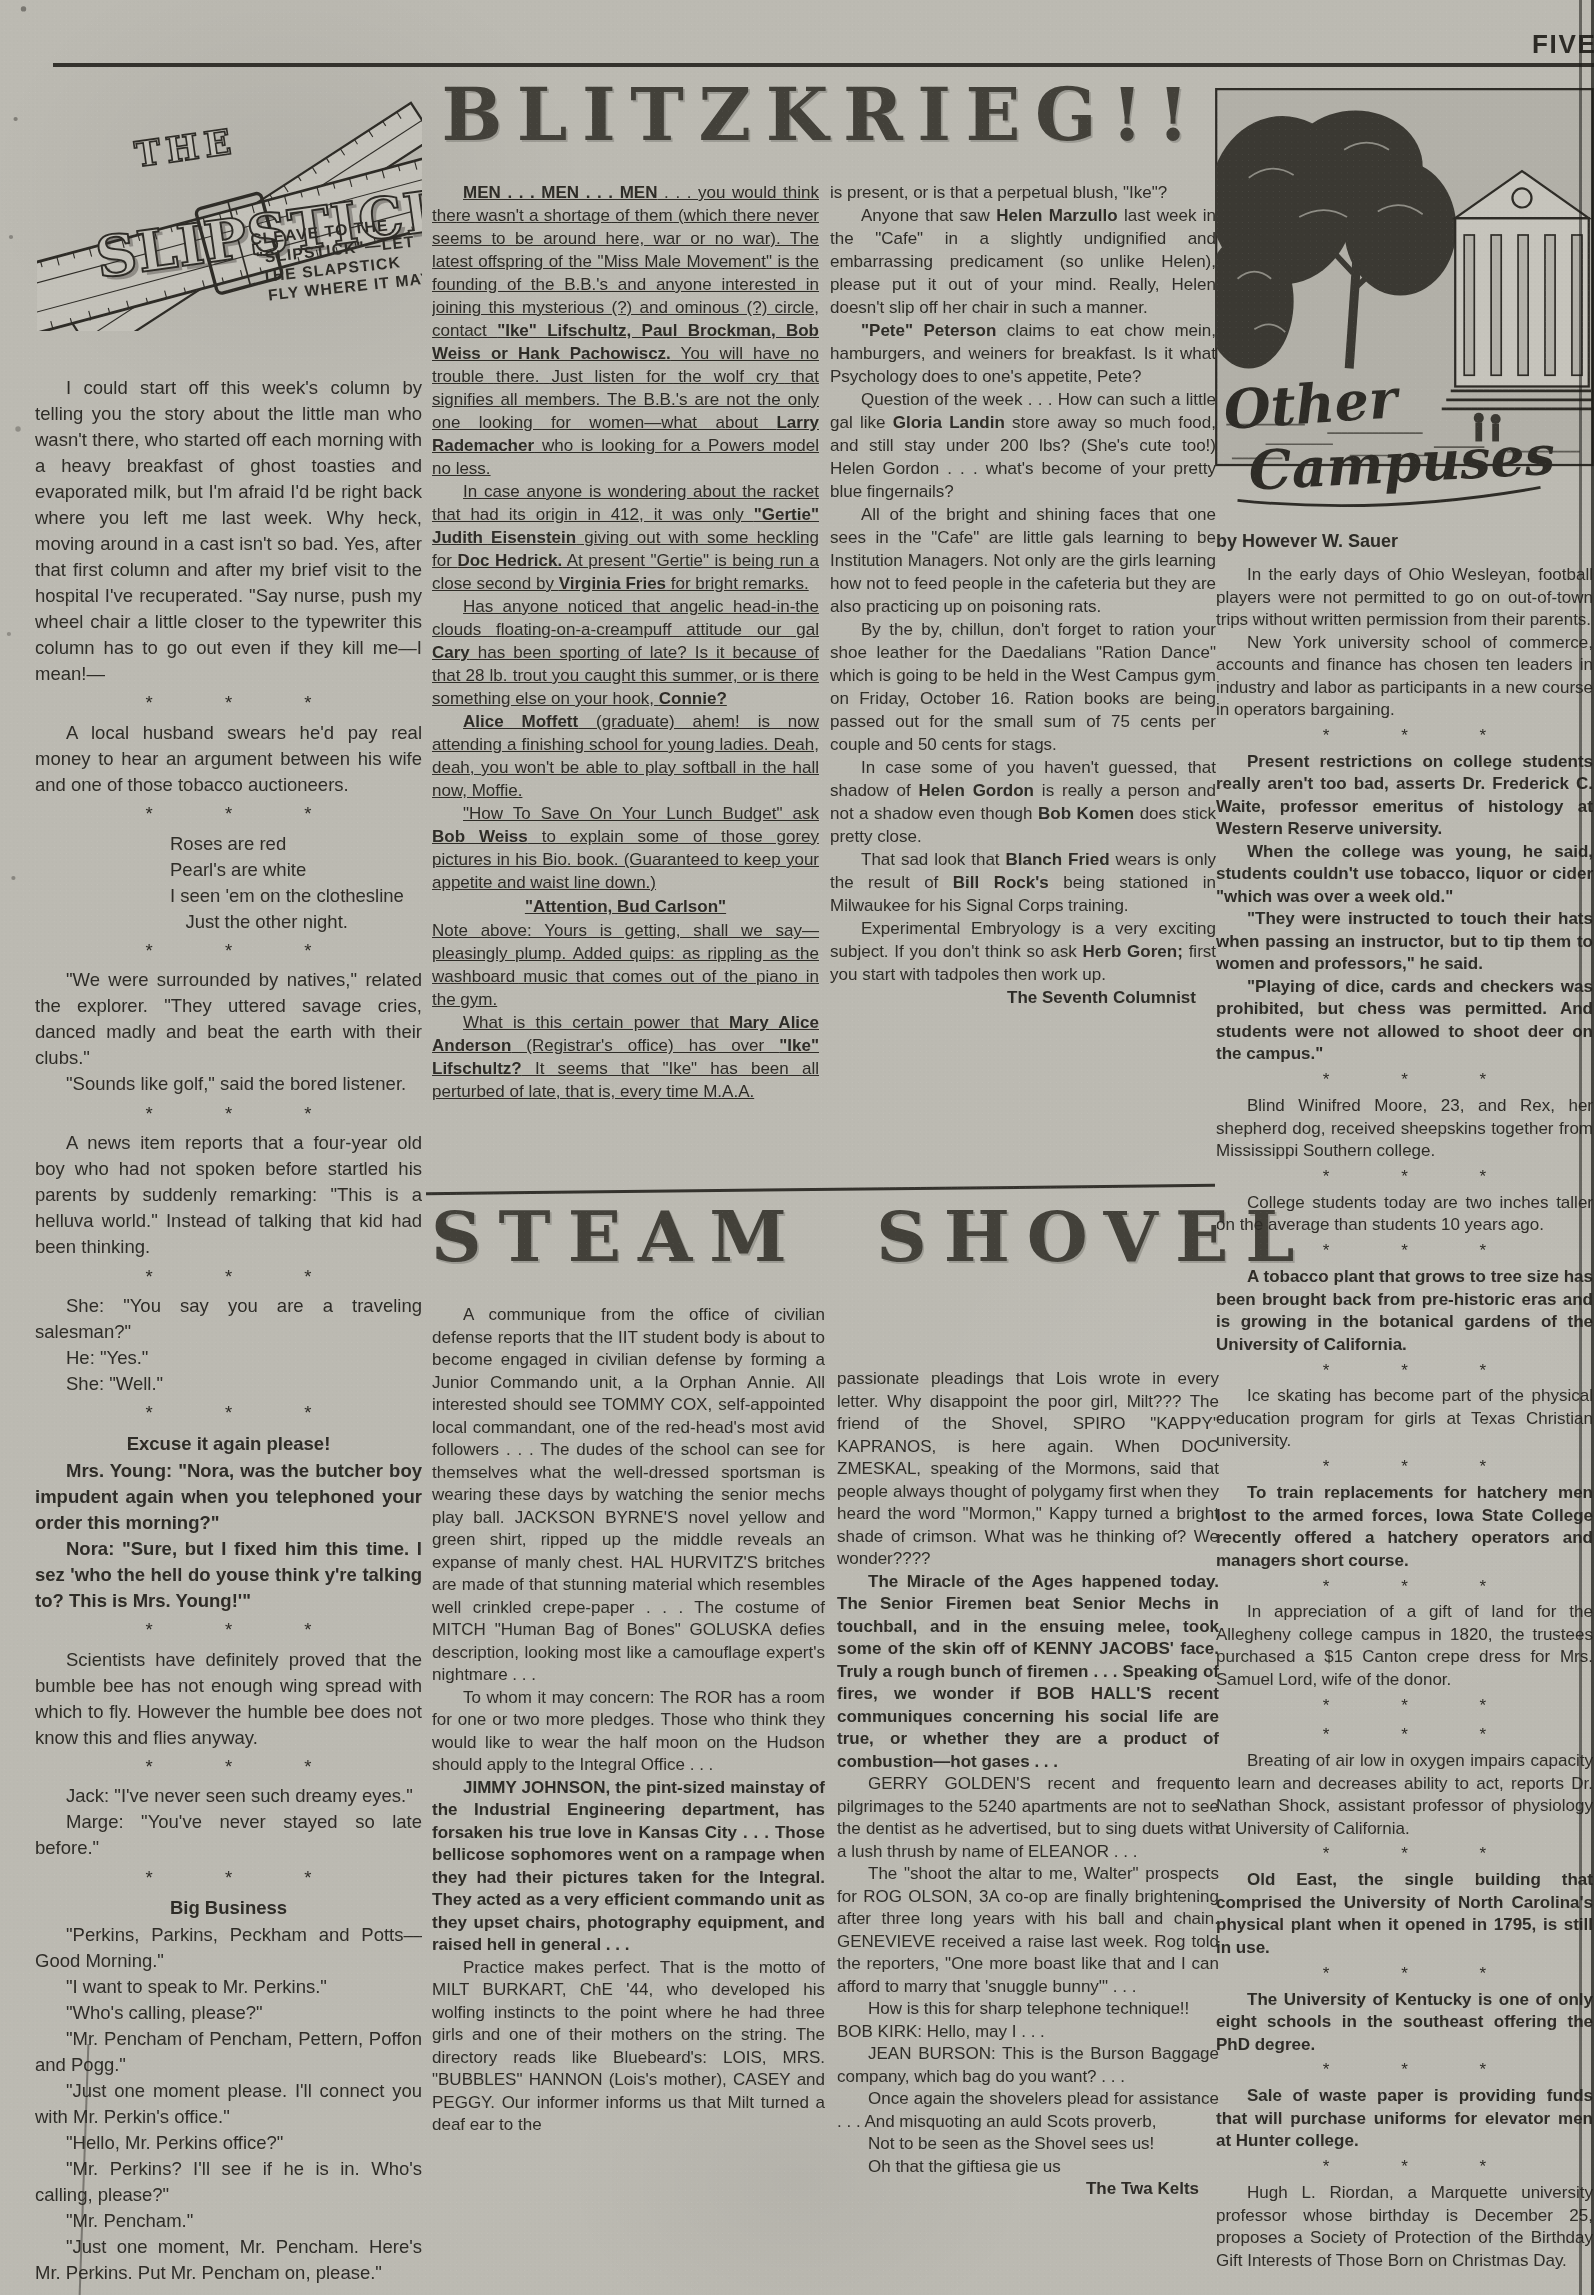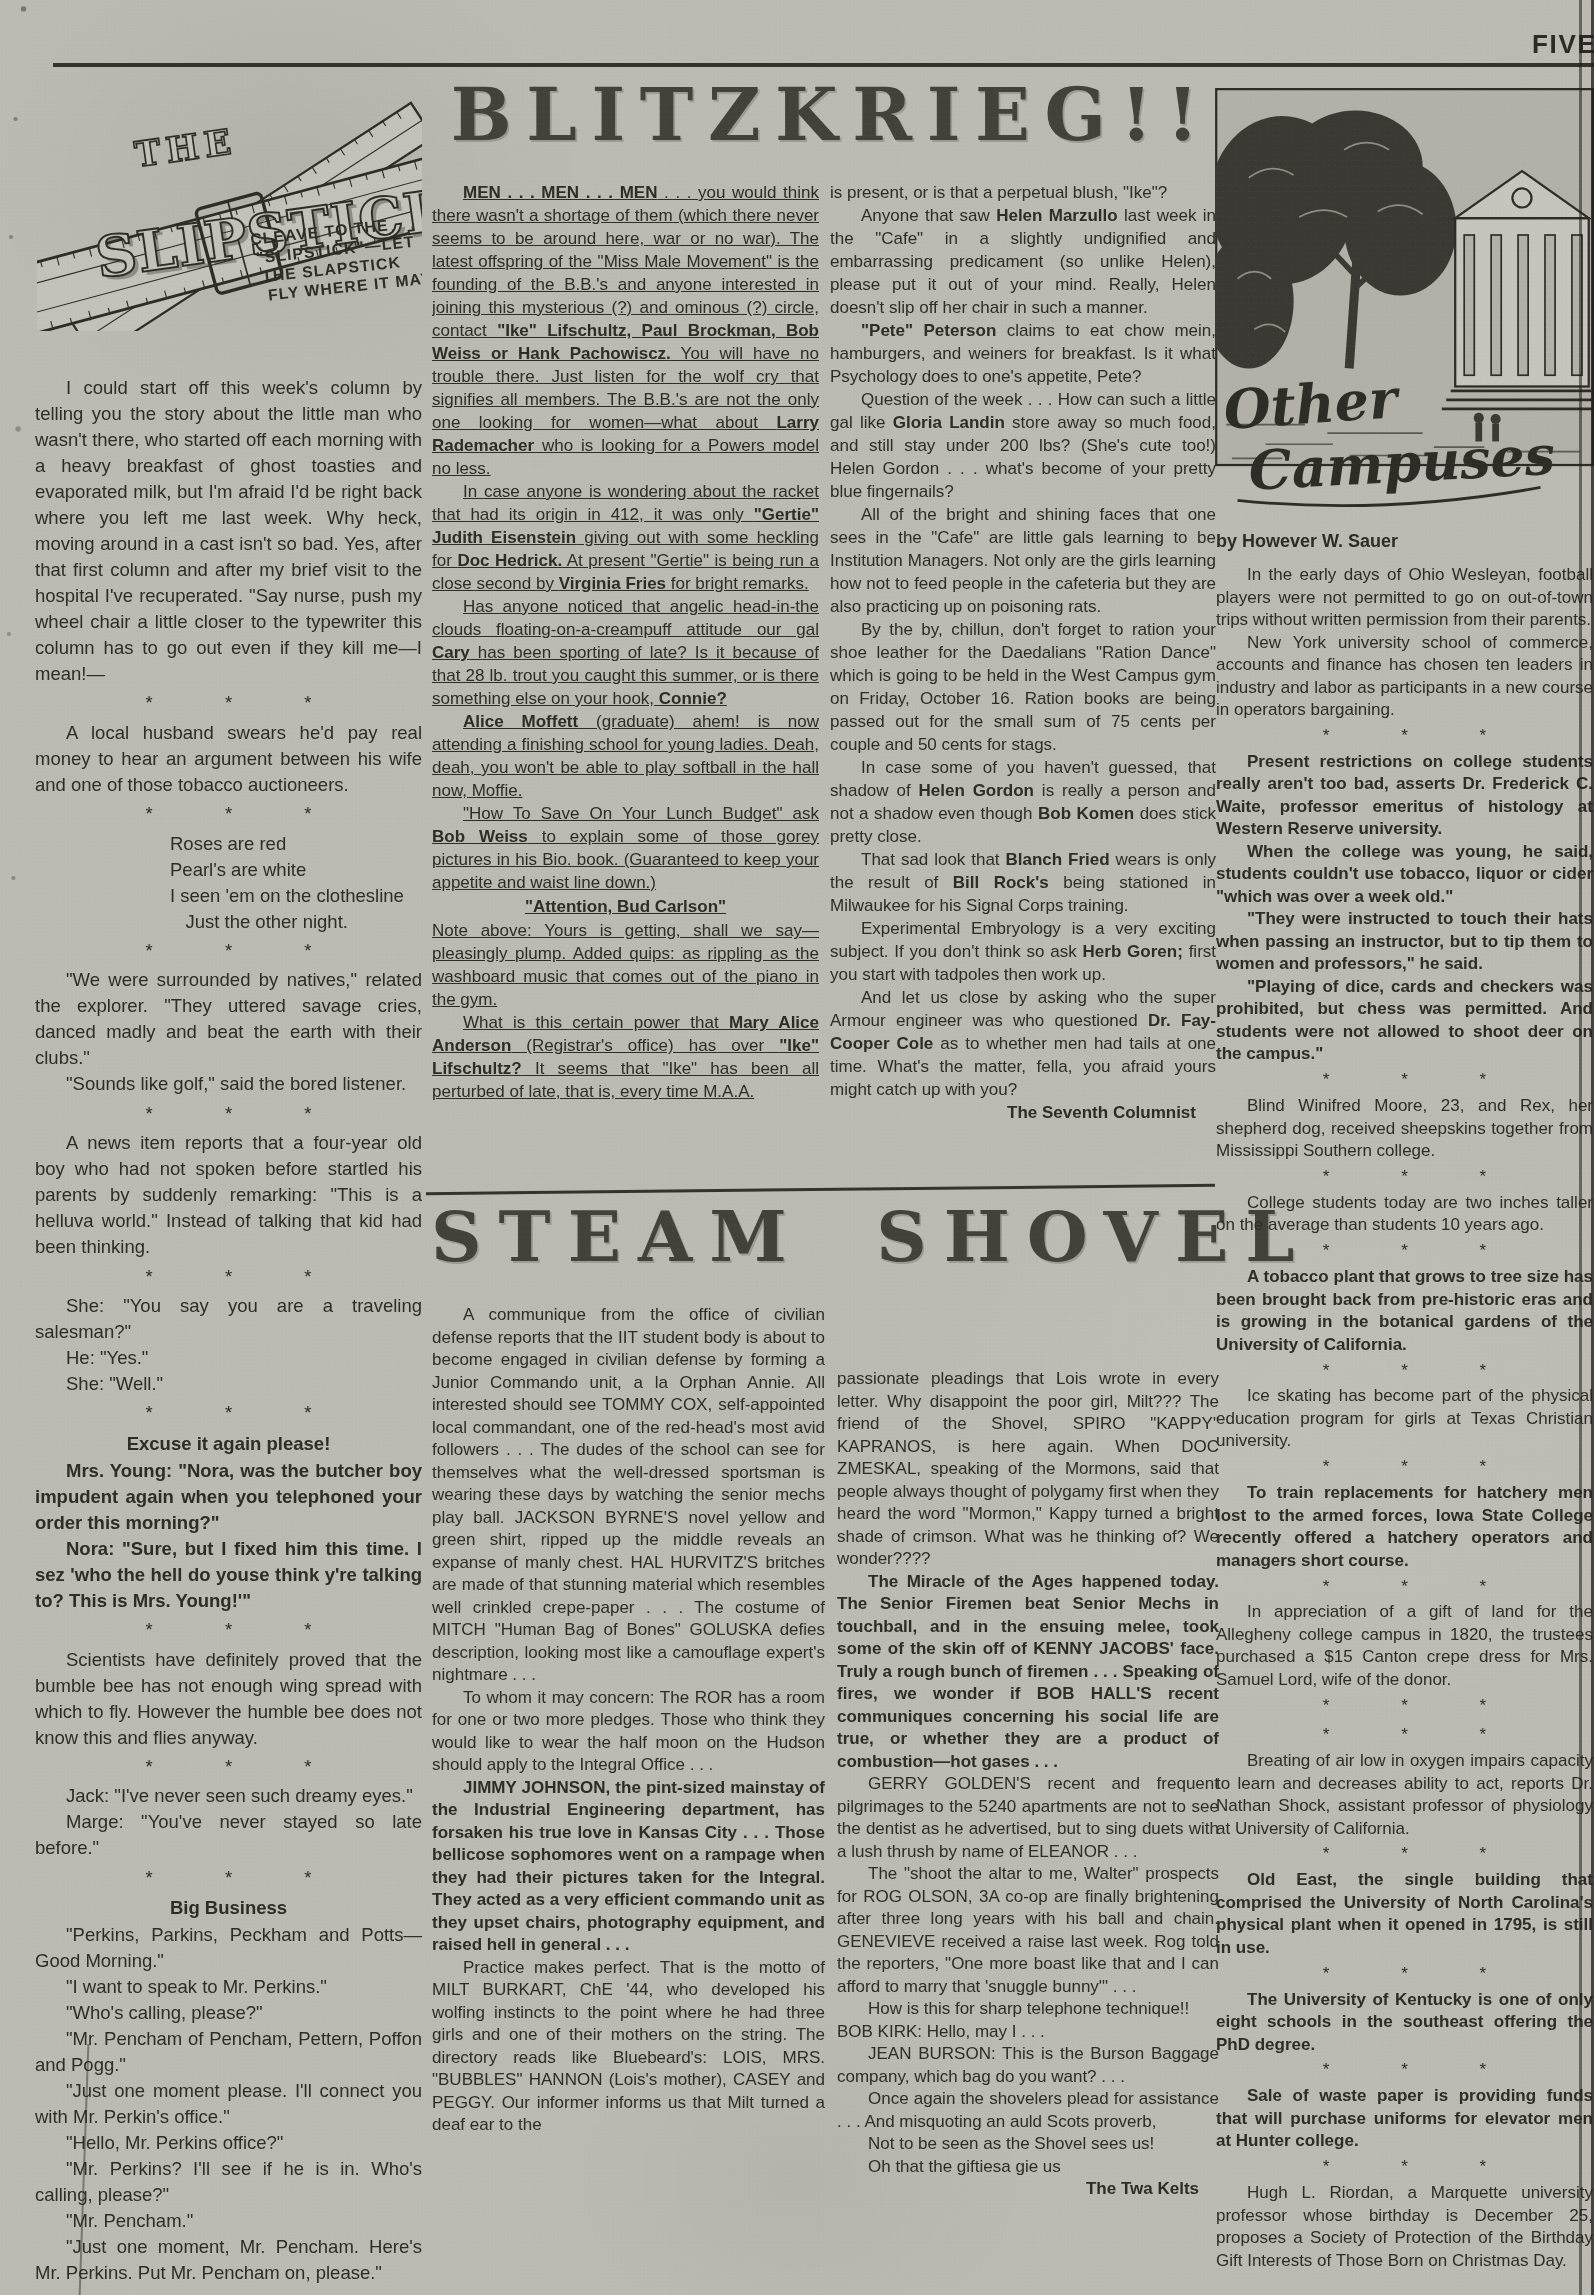--- a/index.html
+++ b/index.html
@@ -10,21 +10,21 @@
       radial-gradient(393px 281px at 50% 95%, rgba(0,0,0,0.04), transparent 60%),
       #bcbab2;
     color:#2e2c27;font-family:"Liberation Sans",sans-serif;}
   .texture{position:absolute;inset:0;pointer-events:none;opacity:.45;
     background-image:radial-gradient(rgba(38,36,31,0.18) 0.6px, transparent 0.7px),
                      radial-gradient(rgba(250,250,245,0.18) 0.6px, transparent 0.7px);
     background-size:3.9px 3.9px, 6.2px 6.2px;background-position:0 0, 1.7px 2.8px;}
   .top-rule{position:absolute;left:53px;top:63px;width:1541px;height:3.9px;background:#34322d;}
   .page-number{position:absolute;left:1532px;top:29px;font-weight:bold;font-size:26px;
     letter-spacing:1.7px;color:#2d2b26;}
-  .headline{position:absolute;text-align:right;font-family:"DejaVu Serif",serif;font-weight:bold;
+  .headline{position:absolute;text-align:center;font-family:"DejaVu Serif",serif;font-weight:bold;
     color:#43413a;white-space:nowrap;text-shadow:1.7px 1.7px 0 rgba(46,44,40,0.22);}
   .blitz{left:432px;top:72px;width:781px;font-size:72px;letter-spacing:14.6px;}
   .shovel{left:431px;top:1195px;width:783px;font-size:70px;letter-spacing:17px;word-spacing:31px;}
   .shovel-rule{position:absolute;left:426px;top:1188px;width:789px;height:3.4px;background:#34322d;
     transform:rotate(-0.6deg);}
   .col{position:absolute;text-align:justify;overflow:hidden;}
   .col-slipstick{left:35px;top:375px;width:387px;height:1916px;font-size:18.5px;line-height:26px;}
   .blitz-c1{left:432px;top:181px;width:387px;height:1006px;font-size:17px;line-height:23px;text-decoration:underline;}
   .blitz-c2{left:830px;top:181px;width:386px;height:1006px;font-size:17px;line-height:23px;}
   .shovel-c1{left:432px;top:1304px;width:393px;height:992px;font-size:17px;line-height:22.5px;}
@@ -141,21 +141,20 @@
   <div class="col blitz-c2">
       <div class="p cont">is present, or is that a perpetual blush, "Ike"?</div>
       <div class="p para">Anyone that saw <b>Helen Marzullo</b> last week in the "Cafe" in a slightly undignified and embarrassing predicament (so unlike Helen), please put it out of your mind. Really, Helen doesn't slip off her chair in such a manner.</div>
       <div class="p para"><b>"Pete" Peterson</b> claims to eat chow mein, hamburgers, and weiners for breakfast. Is it what Psychology does to one's appetite, Pete?</div>
       <div class="p para">Question of the week . . . How can such a little gal like <b>Gloria Landin</b> store away so much food, and still stay under 200 lbs? (She's cute too!) Helen Gordon . . . what's become of your pretty blue fingernails?</div>
       <div class="p para">All of the bright and shining faces that one sees in the "Cafe" are little gals learning to be Institution Managers.  Not only are the girls learning how not to feed people in the cafeteria but they are also practicing up on poisoning rats.</div>
       <div class="p para">By the by, chillun, don't forget to ration your shoe leather for the Daedalians "Ration Dance" which is going to be held in the West Campus gym on Friday, October 16.  Ration books are being passed out for the small sum of 75 cents per couple and 50 cents for stags.</div>
       <div class="p para">In case some of you haven't guessed, that shadow of <b>Helen Gordon</b> is really a person and not a shadow even though <b>Bob Komen</b> does stick pretty close.</div>
       <div class="p para">That sad look that <b>Blanch Fried</b> wears is only the result of <b>Bill Rock's</b> being stationed in Milwaukee for his Signal Corps training.</div>
       <div class="p para">Experimental Embryology is a very exciting subject.  If you don't think so ask <b>Herb Goren;</b> first you start with tadpoles then work up.</div>
-      <div class="p para">And let us close by asking who the super Armour engineer was who questioned <b>Dr. Fay-Cooper Cole</b> as to whether men had tails at one time.  What's the matter, fella, you afraid yours might catch up with you?</div>
       <div class="p right">The Seventh Columnist</div>
     </div>
 
   <div class="shovel-rule"></div>
   <div class="headline shovel">STEAM SHOVEL</div>
   <div class="col shovel-c1">
       <div class="p para">A communique from the office of civilian defense reports that the IIT student body is about to become engaged in civilian defense by forming a Junior Commando unit, a la Orphan Annie.  All interested should see TOMMY COX, self-appointed local commandant, one of the red-head's most avid followers . . . The dudes of the school can see for themselves what the well-dressed sportsman is wearing these days by watching the senior mechs play ball.  JACKSON BYRNE'S novel yellow and green shirt, ripped up the middle reveals an expanse of manly chest.  HAL HURVITZ'S britches are made of that stunning material which resembles well crinkled crepe-paper . . . The costume of MITCH "Human Bag of Bones" GOLUSKA defies description, looking most like a camouflage expert's nightmare . . .</div>
       <div class="p para">To whom it may concern: The ROR has a room for one or two more pledges.  Those who think they would like to wear the half moon on the Hudson should apply to the Integral Office . . .</div>
       <div class="p para"><b>JIMMY JOHNSON, the pint-sized mainstay of the Industrial Engineering department, has forsaken his true love in Kansas City . . . Those bellicose sophomores went on a rampage when they had their pictures taken for the Integral.  They acted as a very efficient commando unit as they upset chairs, photography equipment, and raised hell in general . . .</b></div>
       <div class="p para">Practice makes perfect.  That is the motto of MILT BURKART, ChE '44, who developed his wolfing instincts to the point where he had three girls and one of their mothers on the string.  The directory reads like Bluebeard's: LOIS, MRS. "BUBBLES" HANNON (Lois's mother), CASEY and PEGGY.  Our informer informs us that Milt turned a deaf ear to the</div>

